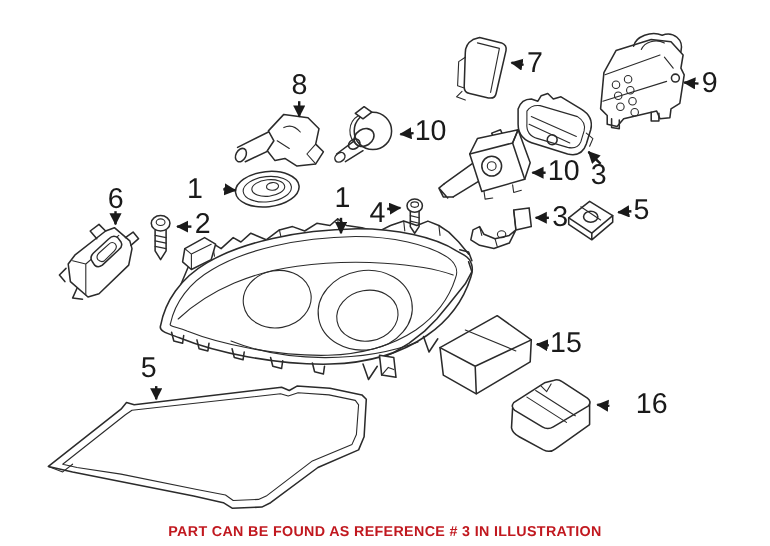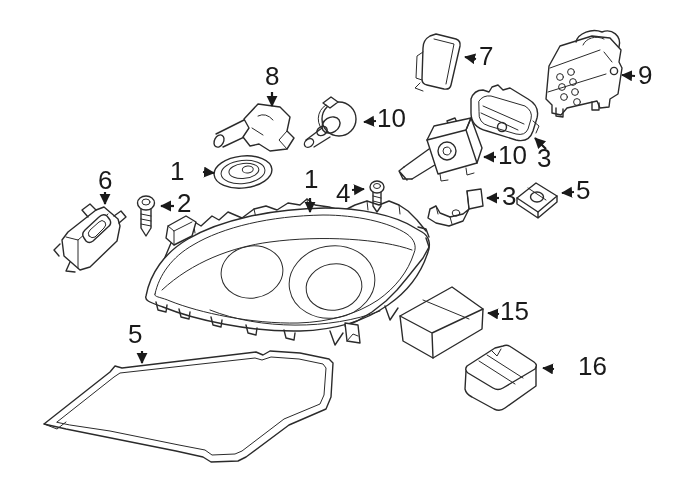--- a/index.html
+++ b/index.html
@@ -207,14 +207,15 @@
   <div class="plabel" style="left:265px; top:63px;">8</div>
   <div class="plabel" style="left:638px; top:62px;">9</div>
   <div class="plabel" style="left:377px; top:105px;">10</div>
   <div class="plabel" style="left:498px; top:142px;">10</div>
   <div class="plabel" style="left:170px; top:158px;">1</div>
   <div class="plabel" style="left:537px; top:145px;">3</div>
   <div class="plabel" style="left:128px; top:321px;">5</div>
   <div class="plabel" style="left:500px; top:298px;">15</div>
   <div class="plabel" style="left:578px; top:353px;">16</div>
 
+  <div class="footer-note">PART CAN BE FOUND AS REFERENCE # 3 IN ILLUSTRATION</div>
 
 </div>
 
 </body></html>

